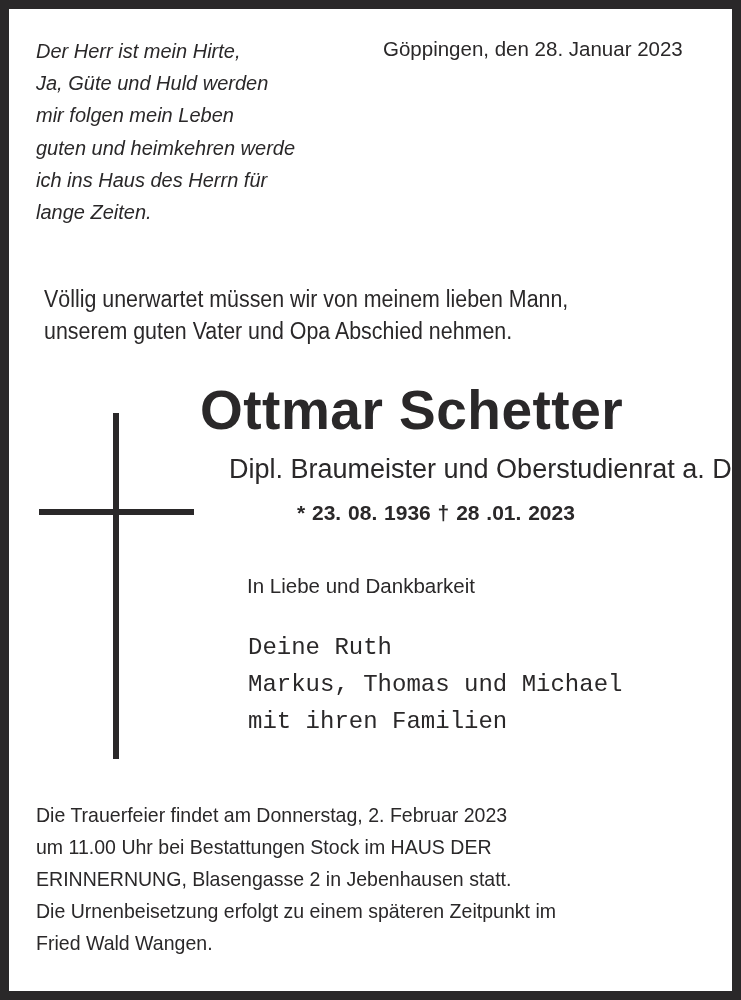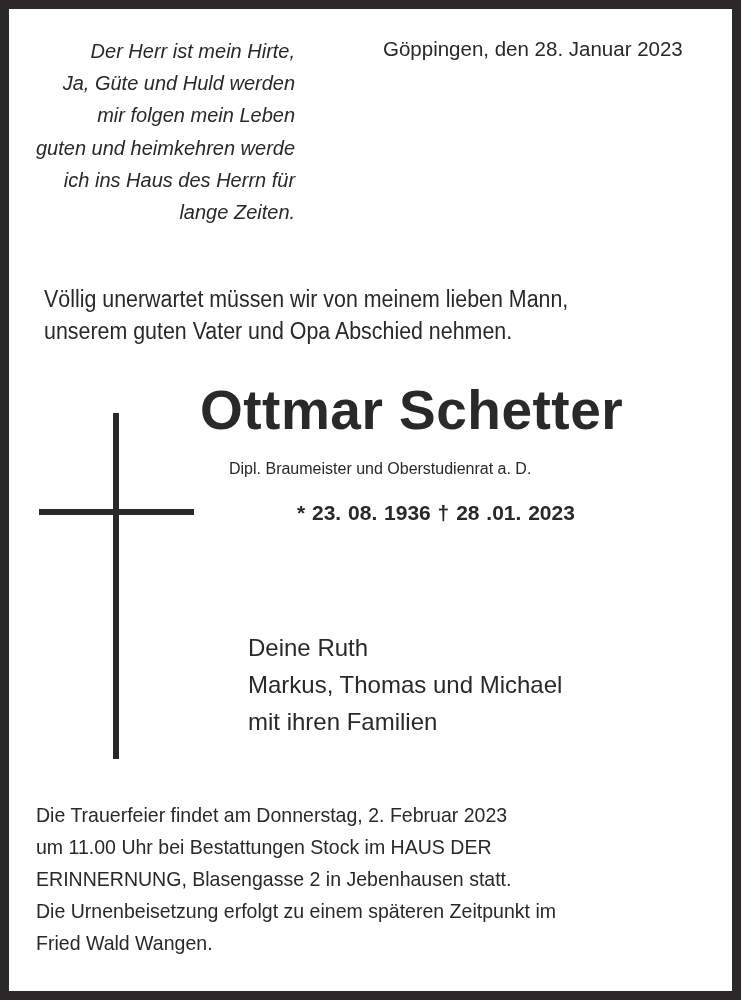--- a/index.html
+++ b/index.html
@@ -17,21 +17,21 @@
     width: 723px; height: 982px;
     background: #ffffff;
   }
   .abs { position: absolute; white-space: nowrap; }
   .psalm {
     left: 27px; top: 26px;
     font-style: italic;
     font-size: 20px;
     line-height: 32.2px;
   }
-  .psalm div { white-space: nowrap; text-align: right; }
+  .psalm div { white-space: nowrap; }
   .date-place {
     left: 374px; top: 27px;
     font-size: 20.5px;
     line-height: 26px;
     text-align: right;
   }
   .intro {
     left: 35px; top: 274px;
     font-size: 23px;
     line-height: 32px;
@@ -43,39 +43,40 @@
     font-size: 55px;
     font-weight: bold;
     line-height: 70px;
     letter-spacing: 0.5px;
     transform: scaleX(1.0);
     transform-origin: left top;
     margin-left: 48px;
   }
   .profession {
     left: 220px; top: 446px;
-    font-size: 16px;
+    font-size: 27px;
     line-height: 28px;
   }
   .lifedates {
     left: 288px; top: 490px;
     font-size: 21px;
     line-height: 28px;
     word-spacing: 1px;
     font-weight: bold;
   }
   .gratitude {
     left: 238px; top: 563px;
     font-size: 20.5px;
     line-height: 28px;
   }
   .family {
     left: 239px; top: 620px;
     font-size: 24px;
     line-height: 37px;
+    font-family: Liberation Mono, monospace;
   }
   .family div { white-space: nowrap; }
   .service {
     left: 27px; top: 790px;
     font-size: 21px;
     line-height: 32px;
     transform: scaleX(0.93);
     transform-origin: left top;
   }
   .service div { white-space: nowrap; }
@@ -115,20 +116,21 @@
 
   <div class="abs name">Ottmar Schetter</div>
 
   <div class="cross-v"></div>
   <div class="cross-h"></div>
 
   <div class="abs profession">Dipl. Braumeister und Oberstudienrat a. D.</div>
 
   <div class="abs lifedates">* 23. 08. 1936   † 28 .01. 2023</div>
 
+  <div class="abs gratitude">In Liebe und Dankbarkeit</div>
 
   <div class="abs family">
     <div>Deine Ruth</div>
     <div>Markus, Thomas und Michael</div>
     <div>mit ihren Familien</div>
   </div>
 
   <div class="abs service">
     <div>Die Trauerfeier findet am Donnerstag, 2. Februar 2023</div>
     <div>um 11.00 Uhr bei Bestattungen Stock im HAUS DER</div>

